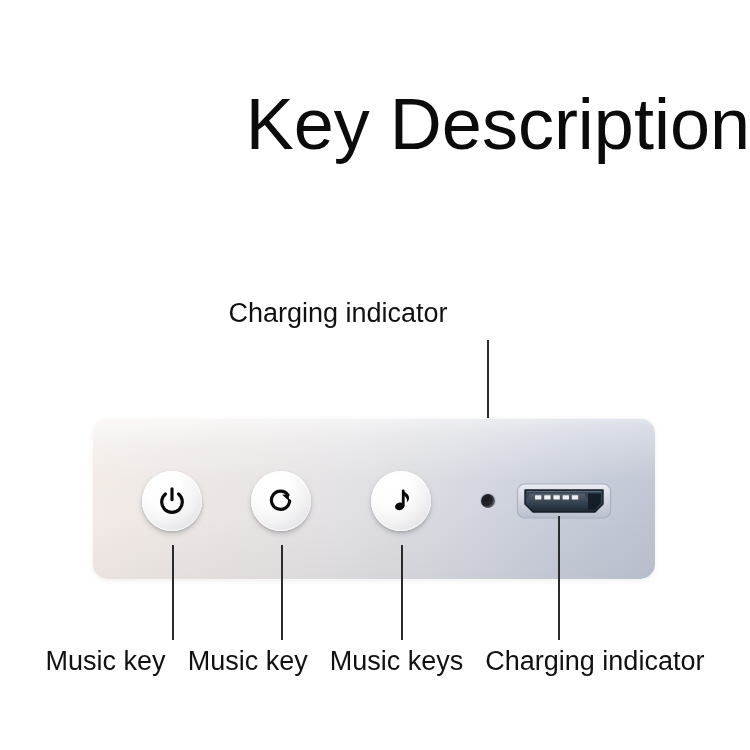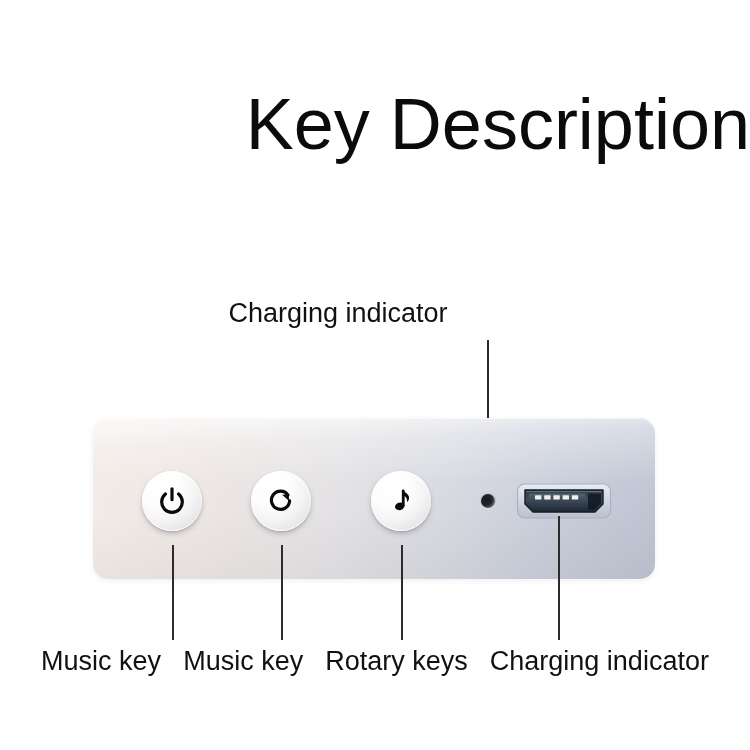--- a/index.html
+++ b/index.html
@@ -253,16 +253,16 @@
 <div class="leader" id="leader-light"></div>
 <div class="leader" id="leader-rotary"></div>
 <div class="leader" id="leader-music"></div>
 <div class="leader" id="leader-charging"></div>
 
 <div class="bottom-labels">
   <span class="lbl">Music key</span>
   <span class="gap"></span>
   <span class="lbl">Music key</span>
   <span class="gap"></span>
-  <span class="lbl">Rotary keys</span>
+  <span class="lbl">Music keys</span>
   <span class="gap"></span>
   <span class="lbl">Charging indicator</span>
 </div>
 
 </body></html>

